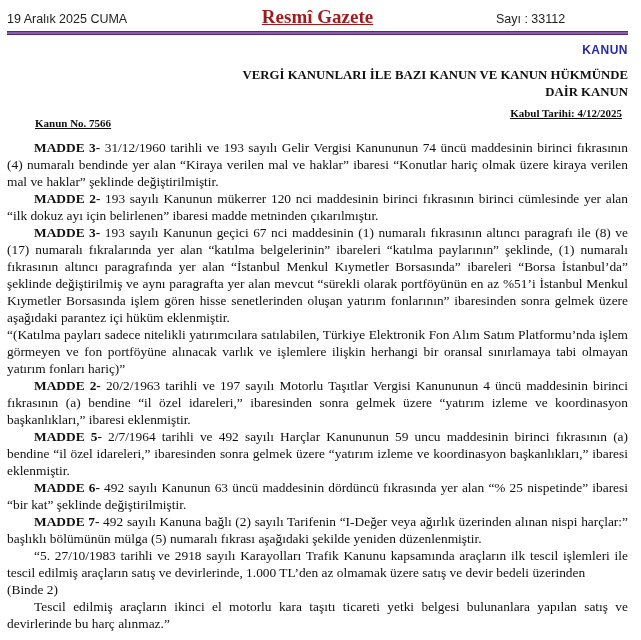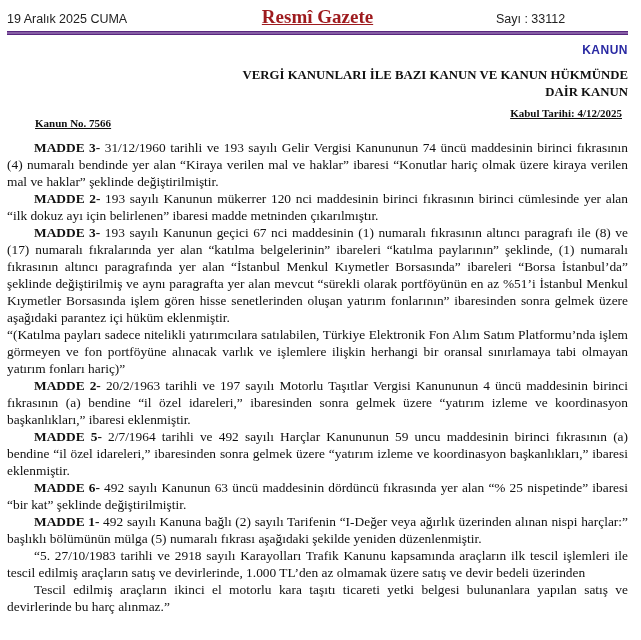--- a/index.html
+++ b/index.html
@@ -97,18 +97,19 @@
   </div>
 
   <div class="body">
     <p class="indent"><b>MADDE 3-</b><span> 31/12/1960 tarihli ve 193 sayılı Gelir Vergisi Kanununun 74 üncü maddesinin birinci fıkrasının (4) numaralı bendinde yer alan “Kiraya verilen mal ve haklar” ibaresi “Konutlar hariç olmak üzere kiraya verilen mal ve haklar” şeklinde değiştirilmiştir.</span></p>
     <p class="indent"><b>MADDE 2-</b><span> 193 sayılı Kanunun mükerrer 120 nci maddesinin birinci fıkrasının birinci cümlesinde yer alan “ilk dokuz ayı için belirlenen” ibaresi madde metninden çıkarılmıştır.</span></p>
     <p class="indent"><b>MADDE 3-</b><span> 193 sayılı Kanunun geçici 67 nci maddesinin (1) numaralı fıkrasının altıncı paragrafı ile (8) ve (17) numaralı fıkralarında yer alan “katılma belgelerinin” ibareleri “katılma paylarının” şeklinde, (1) numaralı fıkrasının altıncı paragrafında yer alan “İstanbul Menkul Kıymetler Borsasında” ibareleri “Borsa İstanbul’da” şeklinde değiştirilmiş ve aynı paragrafta yer alan mevcut “sürekli olarak portföyünün en az %51’i İstanbul Menkul Kıymetler Borsasında işlem gören hisse senetlerinden oluşan yatırım fonlarının” ibaresinden sonra gelmek üzere aşağıdaki parantez içi hüküm eklenmiştir.</span></p>
     <p><span>“(Katılma payları sadece nitelikli yatırımcılara satılabilen, Türkiye Elektronik Fon Alım Satım Platformu’nda işlem görmeyen ve fon portföyüne alınacak varlık ve işlemlere ilişkin herhangi bir oransal sınırlamaya tabi olmayan yatırım fonları hariç)”</span></p>
     <p class="indent"><b>MADDE 2-</b><span> 20/2/1963 tarihli ve 197 sayılı Motorlu Taşıtlar Vergisi Kanununun 4 üncü maddesinin birinci fıkrasının (a) bendine “il özel idareleri,” ibaresinden sonra gelmek üzere “yatırım izleme ve koordinasyon başkanlıkları,” ibaresi eklenmiştir.</span></p>
     <p class="indent"><b>MADDE 5-</b><span> 2/7/1964 tarihli ve 492 sayılı Harçlar Kanununun 59 uncu maddesinin birinci fıkrasının (a) bendine “il özel idareleri,” ibaresinden sonra gelmek üzere “yatırım izleme ve koordinasyon başkanlıkları,” ibaresi eklenmiştir.</span></p>
     <p class="indent"><b>MADDE 6-</b><span> 492 sayılı Kanunun 63 üncü maddesinin dördüncü fıkrasında yer alan “% 25 nispetinde” ibaresi “bir kat” şeklinde değiştirilmiştir.</span></p>
-    <p class="indent"><b>MADDE 1-</b><span> 492 sayılı Kanuna bağlı (2) sayılı Tarifenin “I-Değer veya ağırlık üzerinden alınan nispi harçlar:” başlıklı bölümünün mülga (5) numaralı fıkrası aşağıdaki şekilde yeniden düzenlenmiştir.</span></p>
+    <p class="indent"><b>MADDE 7-</b><span> 492 sayılı Kanuna bağlı (2) sayılı Tarifenin “I-Değer veya ağırlık üzerinden alınan nispi harçlar:” başlıklı bölümünün mülga (5) numaralı fıkrası aşağıdaki şekilde yeniden düzenlenmiştir.</span></p>
     <p class="indent"><span>“5. 27/10/1983 tarihli ve 2918 sayılı Karayolları Trafik Kanunu kapsamında araçların ilk tescil işlemleri ile tescil edilmiş araçların satış ve devirlerinde, 1.000 TL’den az olmamak üzere satış ve devir bedeli üzerinden</span></p>
+    <p><span>(Binde 2)</span></p>
     <p class="indent"><span>Tescil edilmiş araçların ikinci el motorlu kara taşıtı ticareti yetki belgesi bulunanlara yapılan satış ve devirlerinde bu harç alınmaz.”</span></p>
   </div>
 
 </div>
 
 </body></html>

